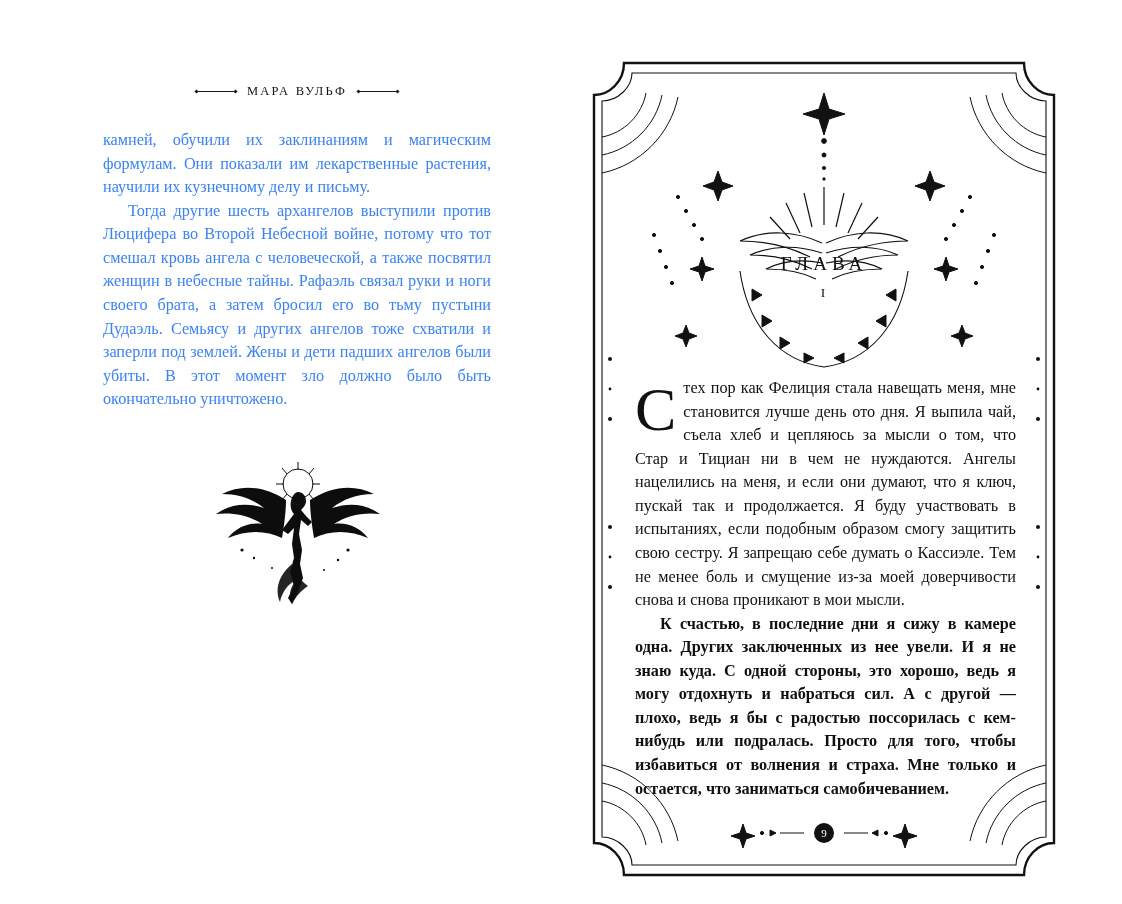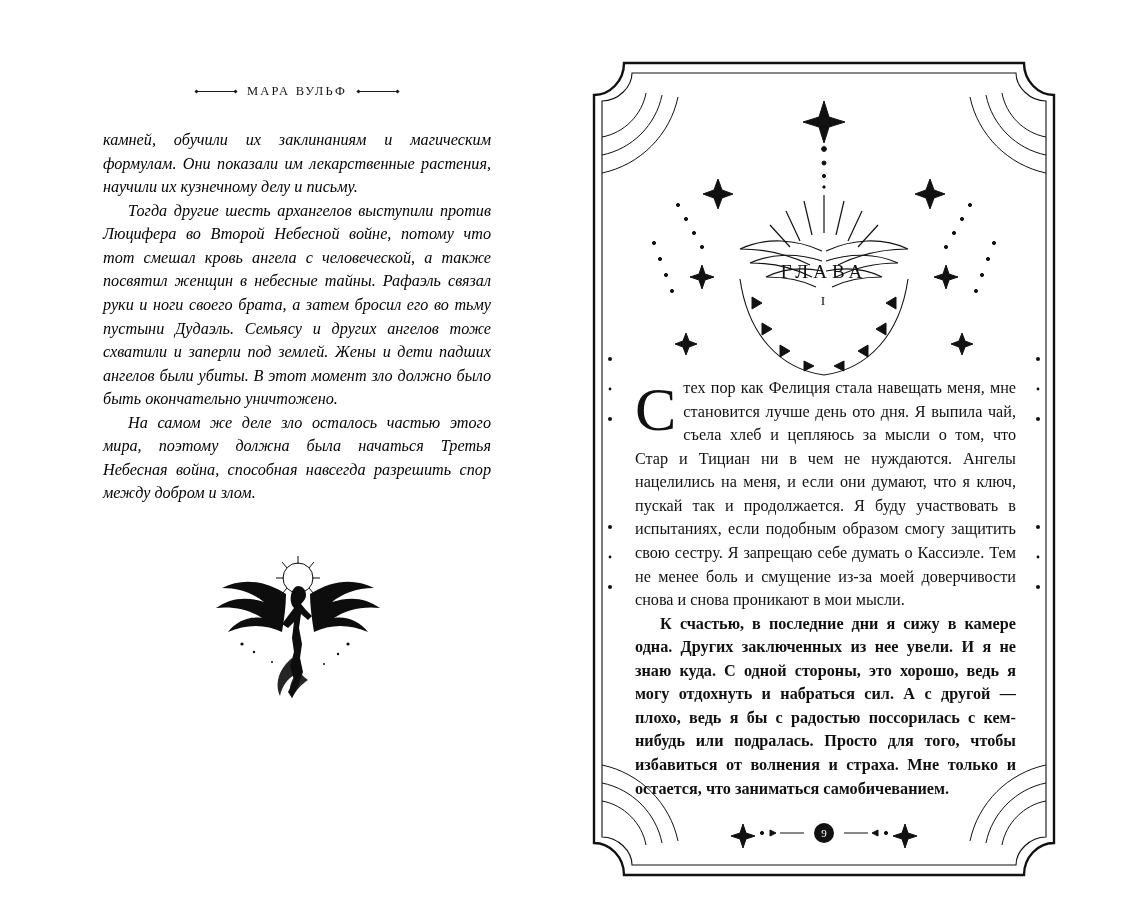--- a/index.html
+++ b/index.html
@@ -63,23 +63,22 @@
     color: #141414;
     white-space: nowrap;
   }
 
   .body-text p {
     margin: 0;
     font-size: 16.2px;
     line-height: 1.455;
     text-align: justify;
     text-justify: inter-word;
-    color: #000000;
+    color: #3b82f6;
     hyphens: manual;
-    font-style: italic;
   }
   .body-text p.indent { text-indent: 1.55em; }
 
   .vignette {
     margin-top: 34px;
     display: flex;
     justify-content: center;
     align-items: flex-start;
   }
 
@@ -100,21 +99,21 @@
   .frame-svg {
     position: absolute;
     inset: 0;
     width: 100%;
     height: 100%;
   }
   .chapter-head {
     position: absolute;
     left: 0;
     right: 0;
-    top: 24px;
+    top: 16px;
     height: 300px;
   }
   .chapter-title {
     position: absolute;
     left: 0; right: 0;
     top: 178px;
     text-align: center;
     font-size: 19px;
     letter-spacing: 5px;
     color: #111;
@@ -190,21 +189,20 @@
 
     <div class="running-head">
       <span class="rule"></span>
       <span class="author">МАРА ВУЛЬФ</span>
       <span class="rule"></span>
     </div>
 
     <div class="body-text">
       <p>камней, обучили их заклинаниям и магическим формулам. Они показали им лекарственные растения, научили их кузнечному делу и письму.</p>
       <p class="indent">Тогда другие шесть архангелов выступили против Люцифера во Второй Небесной войне, потому что тот смешал кровь ангела с человеческой, а также посвятил женщин в небесные тайны. Рафаэль связал руки и ноги своего брата, а затем бросил его во тьму пустыни Дудаэль. Семьясу и других ангелов тоже схватили и заперли под землей. Жены и дети падших ангелов были убиты. В этот момент зло должно было быть окончательно уничтожено.</p>
-      <p class="indent">На самом же деле зло осталось частью этого мира, поэтому должна была начаться Третья Небесная война, способная навсегда разрешить спор между добром и злом.</p>
     </div>
 
     <div class="vignette">
       <svg width="190" height="170" viewBox="0 0 190 170" aria-hidden="true">
         <g fill="#0d0d0d">
 
           <g stroke="#0d0d0d" stroke-width="1">
             <circle cx="96" cy="38" r="15" fill="none"></circle>
             <g>
               <line x1="96" y1="16" x2="96" y2="24"></line>

